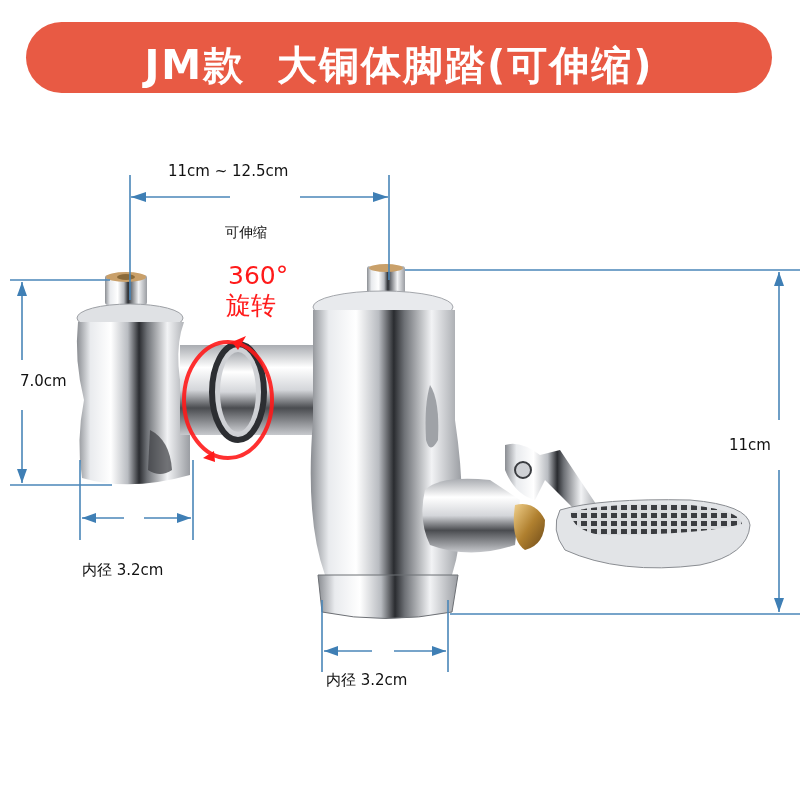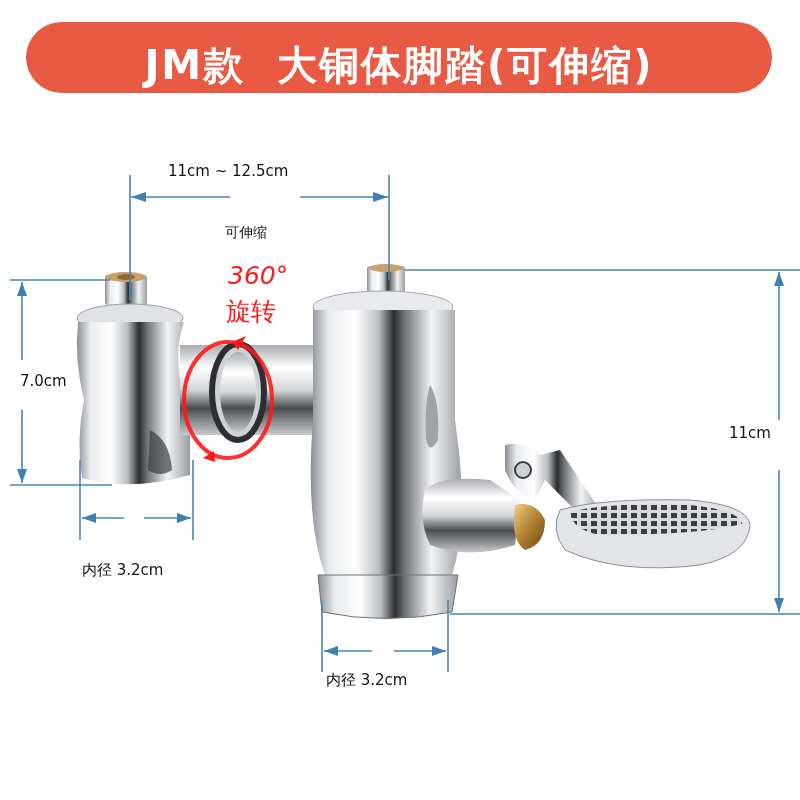--- a/index.html
+++ b/index.html
@@ -141,18 +141,18 @@
     <polygon points="82,518 96,513 96,523"></polygon>
     <polygon points="191,518 177,513 177,523"></polygon>
     <polygon points="324,651 338,646 338,656"></polygon>
     <polygon points="446,651 432,646 432,656"></polygon>
   </g>
 </svg>
 
 <span class="dim-text" style="left:168px; top:162px;">11cm ~ 12.5cm</span>
 <span class="dim-text" style="left:225px; top:224px; font-size:14px;">可伸缩</span>
 <span class="dim-text" style="left:20px; top:372px;">7.0cm</span>
-<span class="dim-text" style="left:729px; top:424px;">11cm</span>
+<span class="dim-text" style="left:729px; top:436px;">11cm</span>
 <span class="dim-text" style="left:82px; top:561px;">内径 3.2cm</span>
 <span class="dim-text" style="left:326px; top:671px;">内径 3.2cm</span>
 
-<span class="red-text" style="left:228px; top:262px;font-style:italic;">360°</span>
-<span class="red-text" style="left:226px; top:292px;margin-top:6px;">旋转</span>
+<span class="red-text" style="left:228px; top:262px;">360°</span>
+<span class="red-text" style="left:226px; top:292px;">旋转</span>
 
 </body></html>

